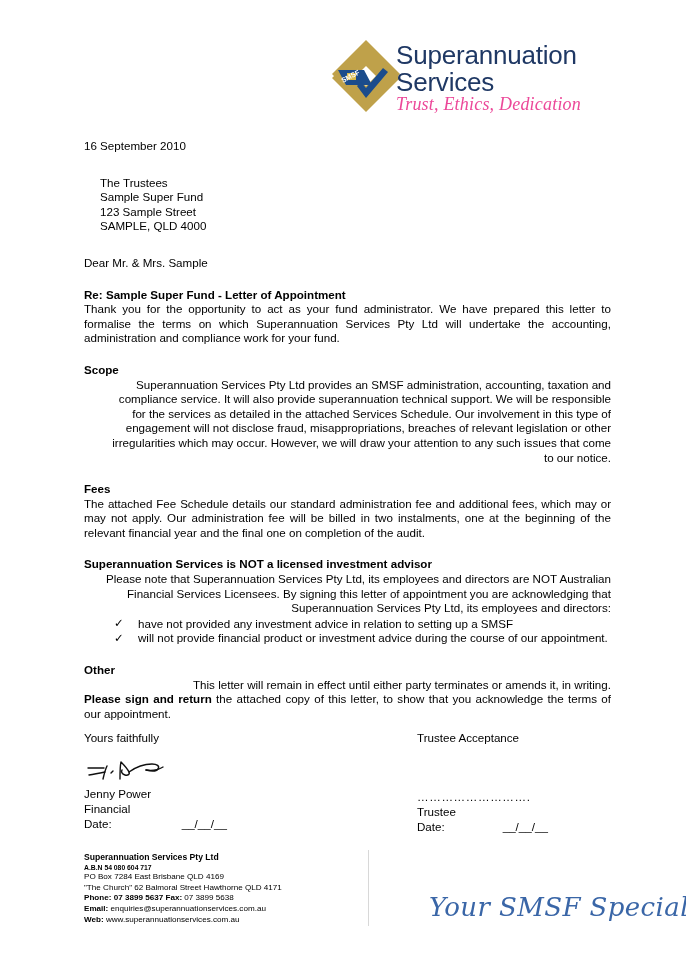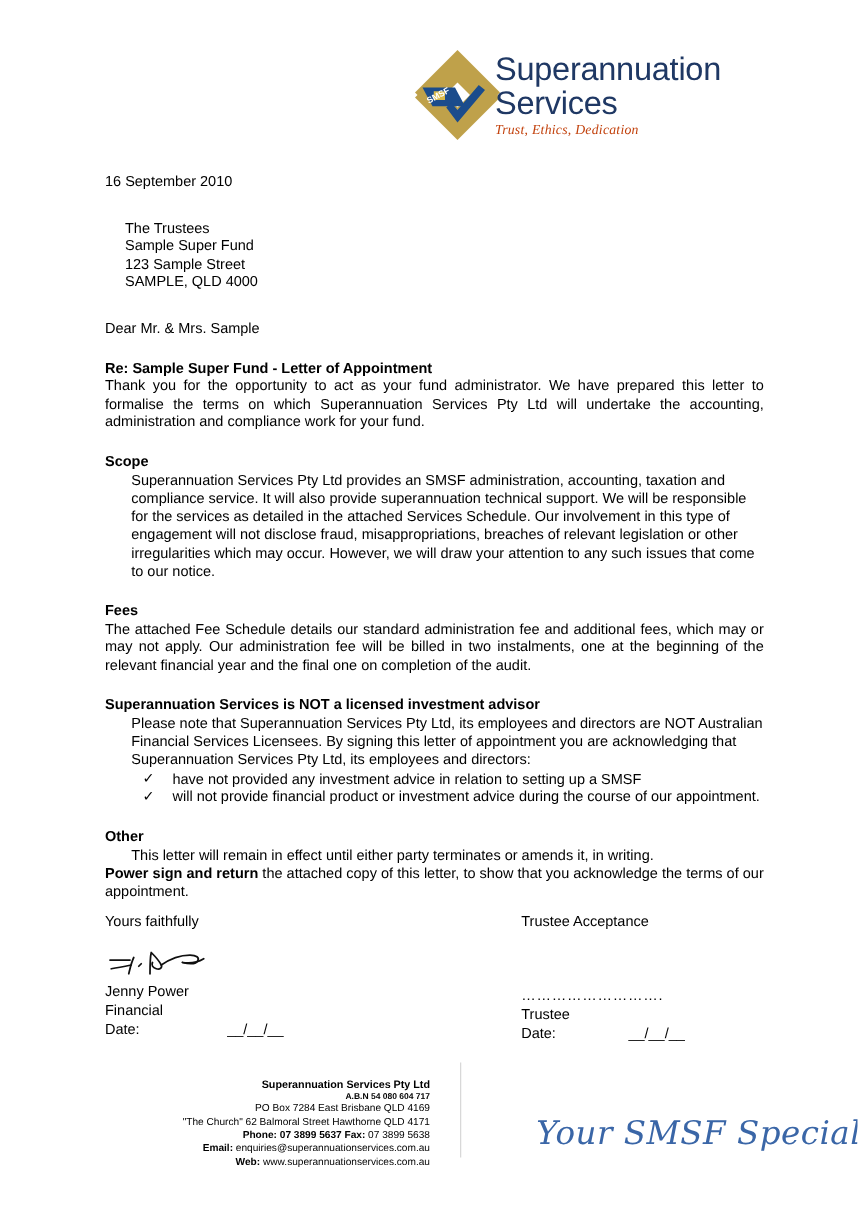--- a/index.html
+++ b/index.html
@@ -49,23 +49,23 @@
     font-size: 26px;
     line-height: 26px;
     letter-spacing: -0.2px;
     color: #1F3864;
     font-weight: 400;
   }
   .logo-line2 { margin-top: 1px; }
   .logo-tagline {
     font-family: "Liberation Serif", serif;
     font-style: italic;
-    font-size: 11px;
+    font-size: 18px;
     line-height: 16px;
-    color: #c2410c;
+    color: #ec4899;
     margin-top: 1px;
     letter-spacing: 0.2px;
   }
 
   
   .body-col {
     position: absolute;
     left: 84px;
     top: 139px;
     width: 527px;
@@ -90,21 +90,21 @@
     font-weight: bold;
     margin: 17px 0 0 0;
     line-height: 14.6px;
   }
 
   p.para {
     margin: 0;
     line-height: 14.6px;
     text-align: justify;
   }
-  p.para.noj { text-align: left; margin-left: 21px; }
+  p.para.noj { text-align: right; margin-left: 21px; }
 
   ul.checks {
     list-style: none;
     margin: 1px 0 0 0;
     padding: 0 0 0 30px;
   }
   ul.checks li {
     position: relative;
     line-height: 14.6px;
     padding-left: 24px;
@@ -152,26 +152,25 @@
   
   .footer {
     position: absolute;
     left: 84px;
     top: 848px;
     width: 527px;
   }
   .footer-addr {
     position: absolute;
     left: 0;
-    top: 14px;
+    top: 4px;
     width: 260px;
     font-size: 8.1px;
     line-height: 10.6px;
     color: #000;
-    text-align: right;
   }
   .footer-addr .fa-name { font-weight: bold; font-size: 8.6px; line-height: 11px; }
   .footer-addr .fa-abn  { font-size: 6.8px; line-height: 9.2px; font-weight: bold; }
   .footer-addr .lbl { font-weight: bold; }
 
   .footer-divider {
     position: absolute;
     left: 284px;
     top: 2px;
     width: 1px;
@@ -255,21 +254,21 @@
         <span>have not provided any investment advice in relation to setting up a SMSF</span>
       </li>
       <li>
         <span class="tick">✓</span>
         <span>will not provide financial product or investment advice during the course of our appointment.</span>
       </li>
     </ul>
 
     <div class="sec-head">Other</div>
     <p class="para noj">This letter will remain in effect until either party terminates or amends it, in writing.</p>
-    <p class="para"><span style="font-weight:bold">Power sign and return</span><span> the attached copy of this letter, to show that you acknowledge the terms of our appointment.</span></p>
+    <p class="para"><span style="font-weight:bold">Please sign and return</span><span> the attached copy of this letter, to show that you acknowledge the terms of our appointment.</span></p>
   </div>
 
   <div class="sig-block">
     <div class="sig-row">
 
       <div class="sig-left">
         <div class="sig-label">Yours faithfully</div>
 
         <div class="signature-img">
           <svg width="110" height="30" viewBox="0 0 110 30" xmlns="http://www.w3.org/2000/svg">

